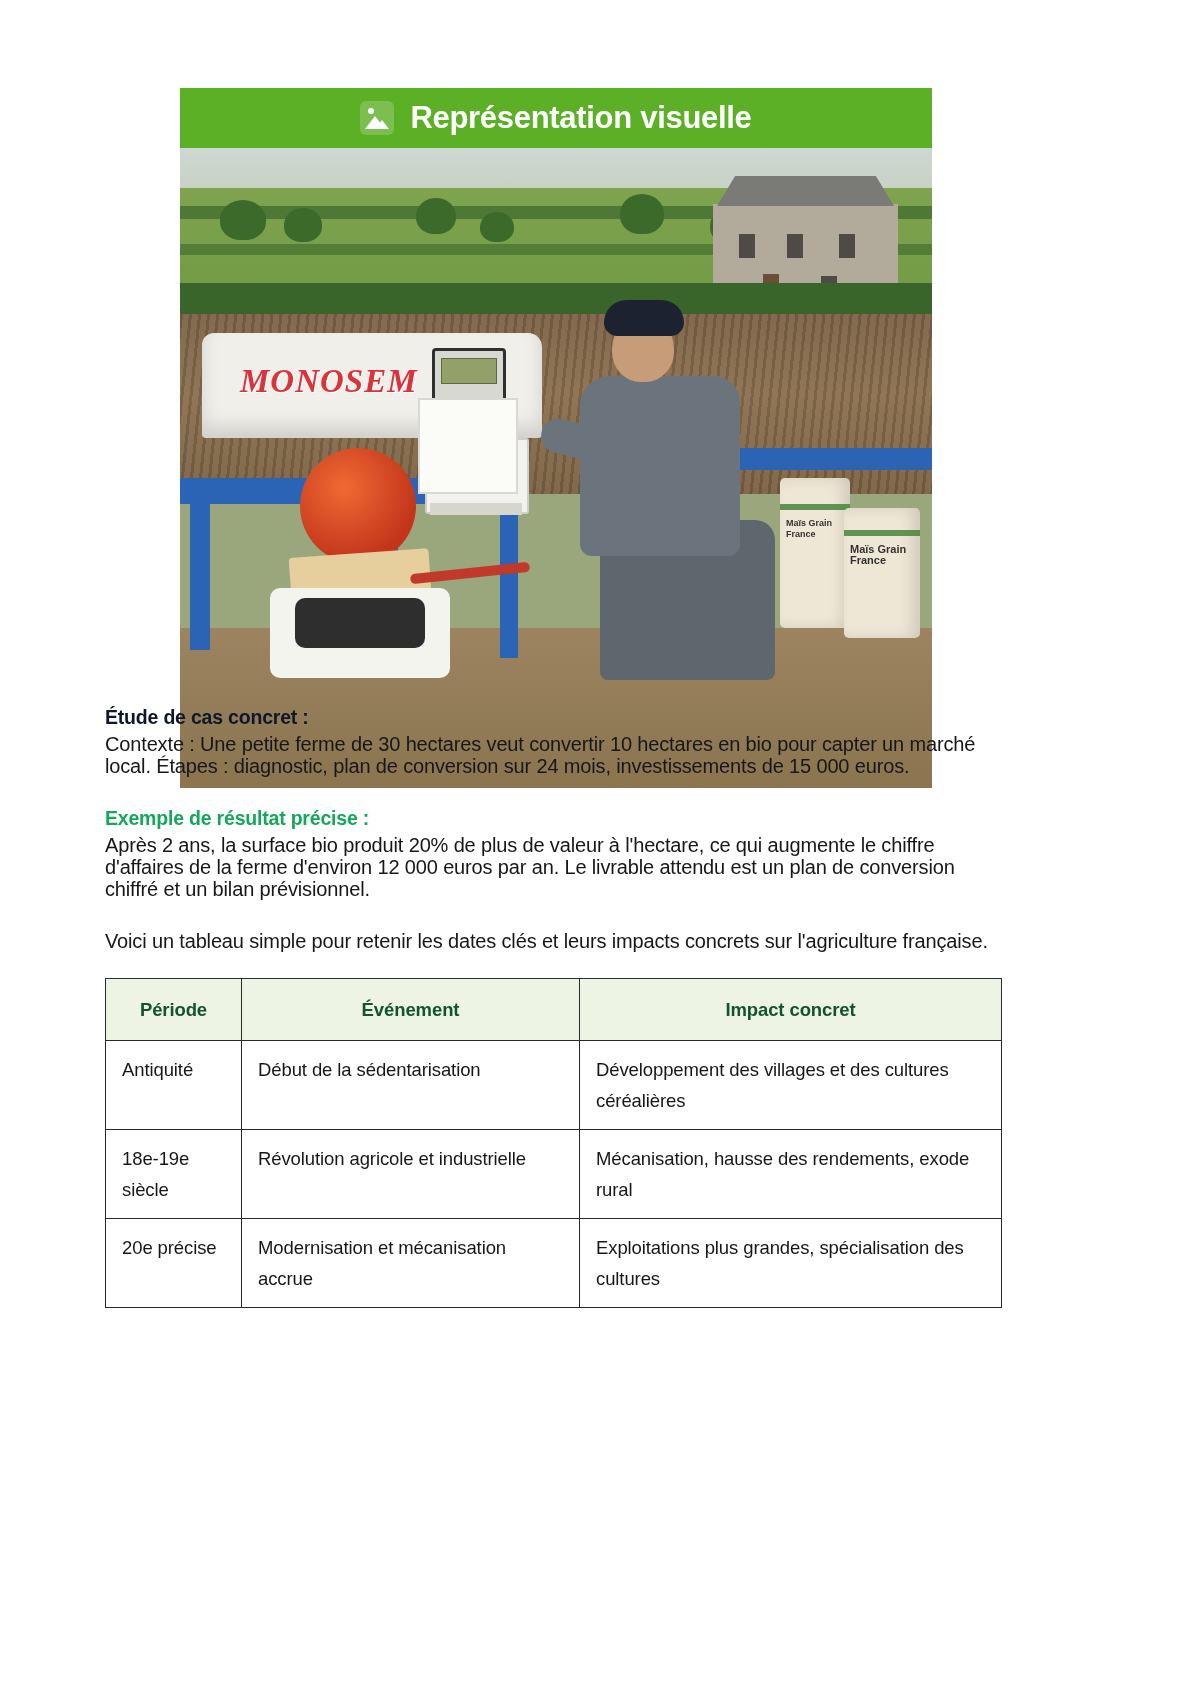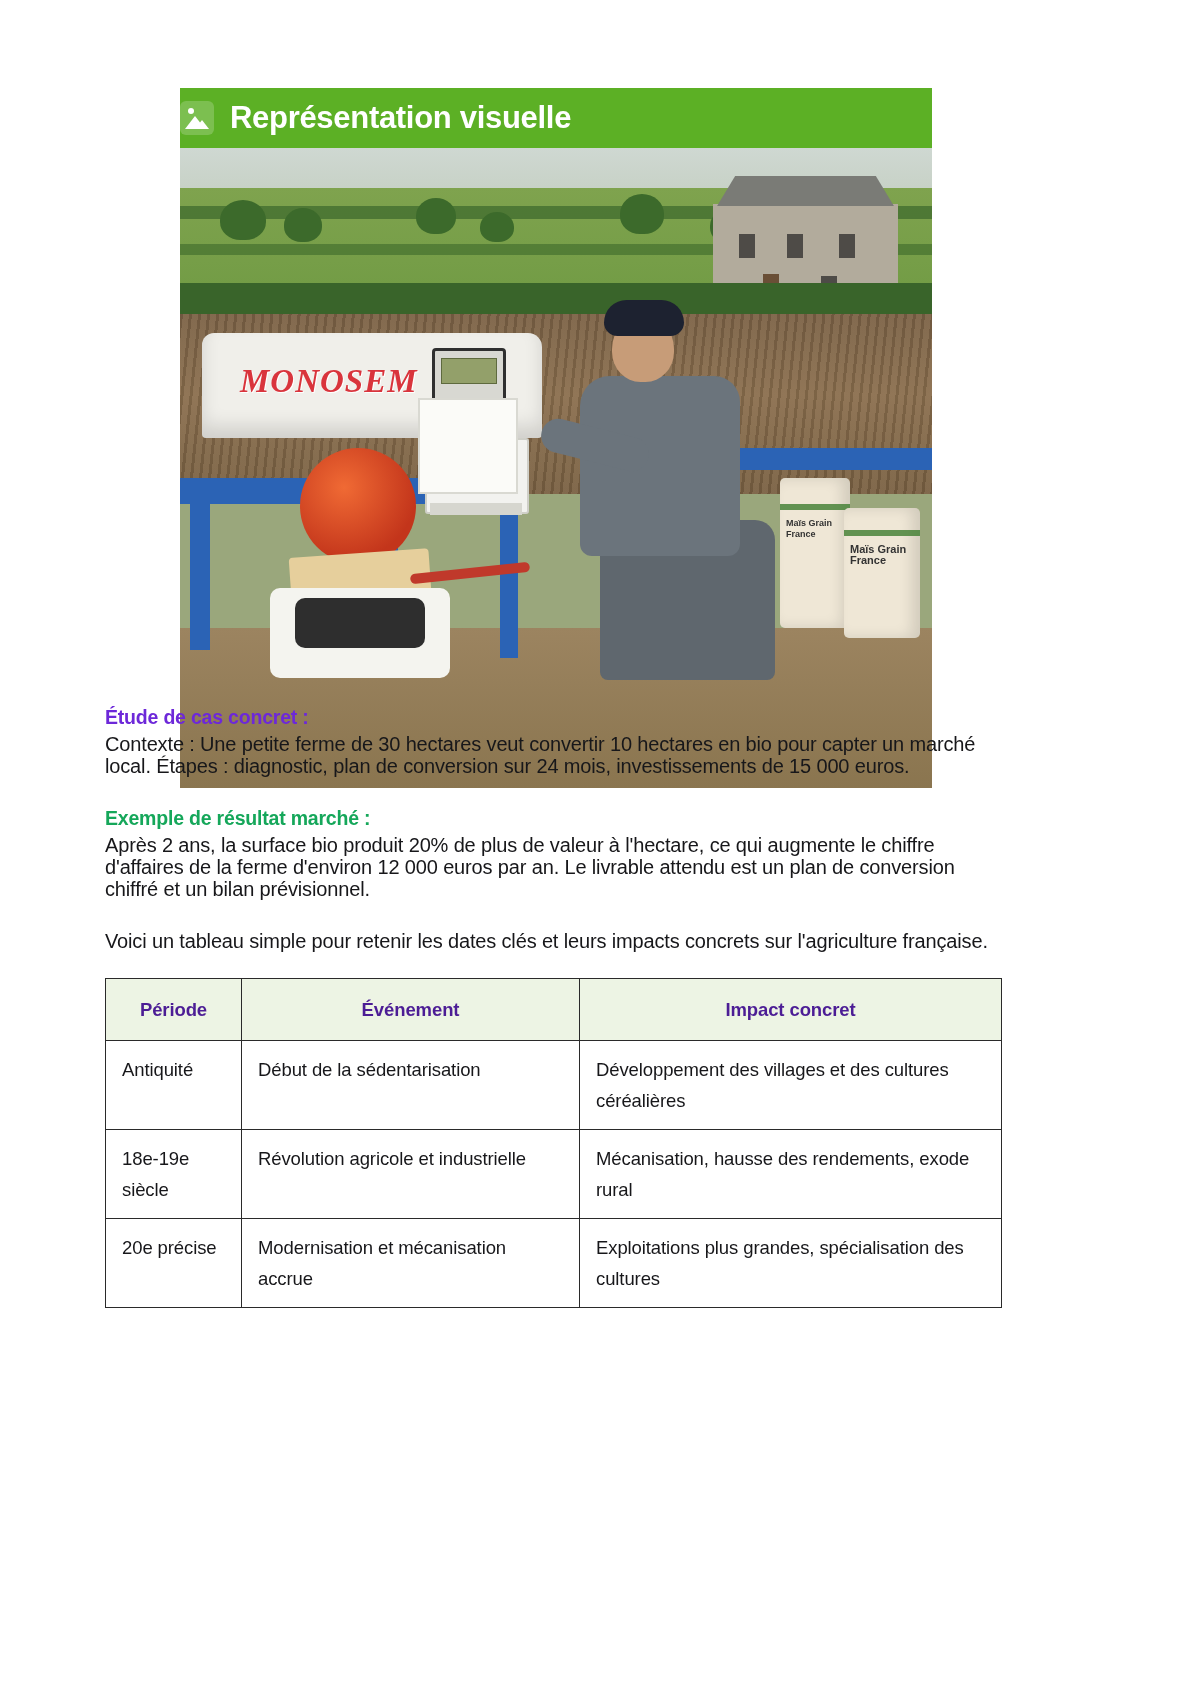--- a/index.html
+++ b/index.html
@@ -29,21 +29,21 @@
     left: 180px;
     top: 88px;
     width: 752px;
   }
 
   .visual-header {
     background: #5cb025;
     height: 60px;
     display: flex;
     align-items: center;
-    justify-content: flex-start;
+    justify-content: center;
     gap: 16px;
   }
 
   .visual-header-icon {
     width: 34px;
     height: 34px;
     background: #ffffff33;
     border-radius: 6px;
     position: relative;
     flex: 0 0 auto;
@@ -218,21 +218,21 @@
     position: absolute;
     left: 105px;
     top: 706px;
     width: 900px;
   }
 
   h3.sec-head {
     margin: 0 0 4px 0;
     font-size: 19.5px;
     font-weight: bold;
-    color: #6d28d9;
+    color: #0f172a;
     letter-spacing: -0.2px;
   }
   h3.sec-head.green { color: #15a75a; }
 
   p.para {
     margin: 0;
     font-size: 20px;
     line-height: 22px;
     color: #17171a;
     letter-spacing: -0.15px;
@@ -255,21 +255,21 @@
     font-size: 18.5px;
     line-height: 31px;
     letter-spacing: -0.1px;
   }
   table.facts th {
     background: #edf4e4;
     text-align: center;
     font-weight: bold;
     font-size: 18.5px;
     padding: 15px 10px;
-    color: #4c1d95;
+    color: #14532d;
   }
   table.facts td { background: #ffffff; color: #17171a; }
   col.c1 { width: 136px; }
   col.c2 { width: 338px; }
   col.c3 { width: 422px; }
 </style>
 </head>
 <body>
 
 <div class="page">
@@ -355,21 +355,21 @@
 
 
   <div class="content">
 
     <div class="block">
       <h3 class="sec-head">Étude de cas concret :</h3>
       <p class="para">Contexte : Une petite ferme de 30 hectares veut convertir 10 hectares en bio pour capter un marché local. Étapes : diagnostic, plan de conversion sur 24 mois, investissements de 15 000 euros.</p>
     </div>
 
     <div class="block">
-      <h3 class="sec-head green">Exemple de résultat marché :</h3>
+      <h3 class="sec-head green">Exemple de résultat précise :</h3>
       <p class="para">Après 2 ans, la surface bio produit 20% de plus de valeur à l'hectare, ce qui augmente le chiffre d'affaires de la ferme d'environ 12 000 euros par an. Le livrable attendu est un plan de conversion chiffré et un bilan prévisionnel.</p>
     </div>
 
     <div class="block tight">
       <p class="para">Voici un tableau simple pour retenir les dates clés et leurs impacts concrets sur l'agriculture française.</p>
 
       <table class="facts">
         <colgroup>
             <col class="c1">
             <col class="c2">

